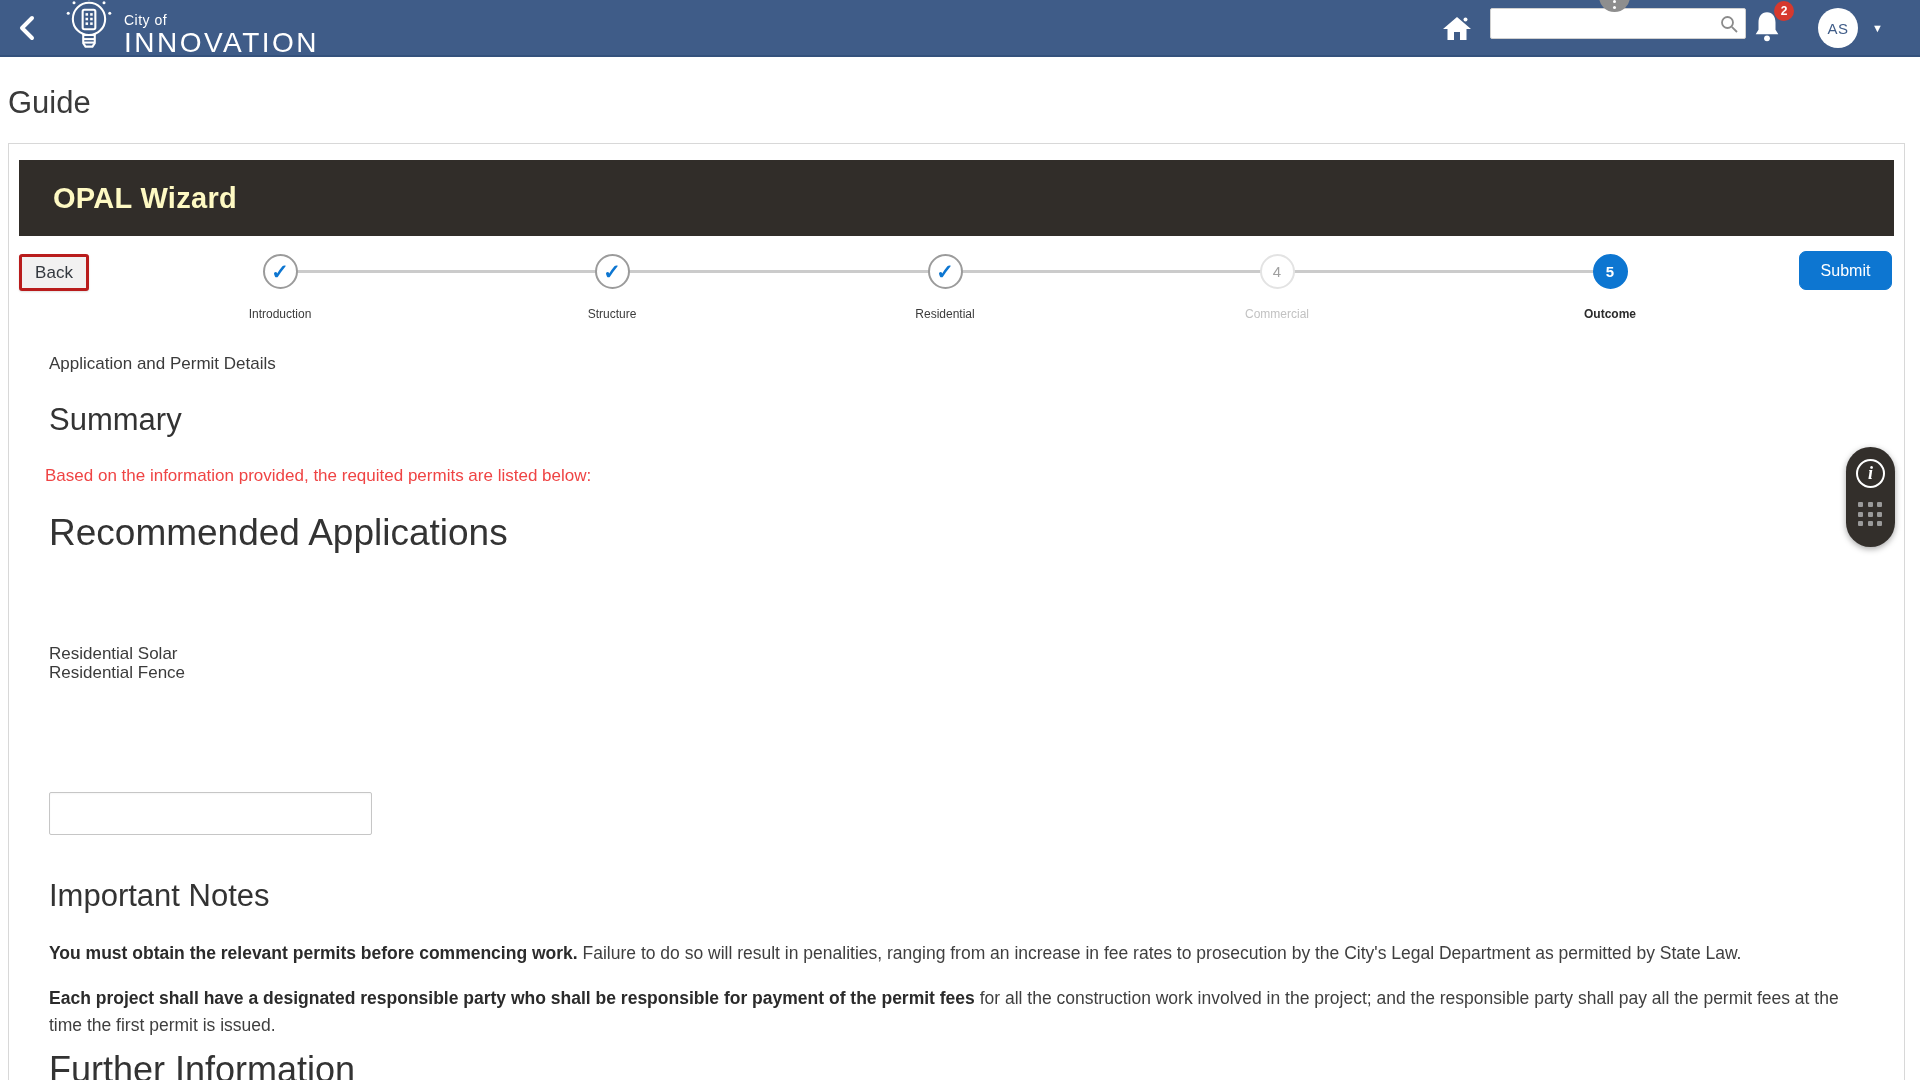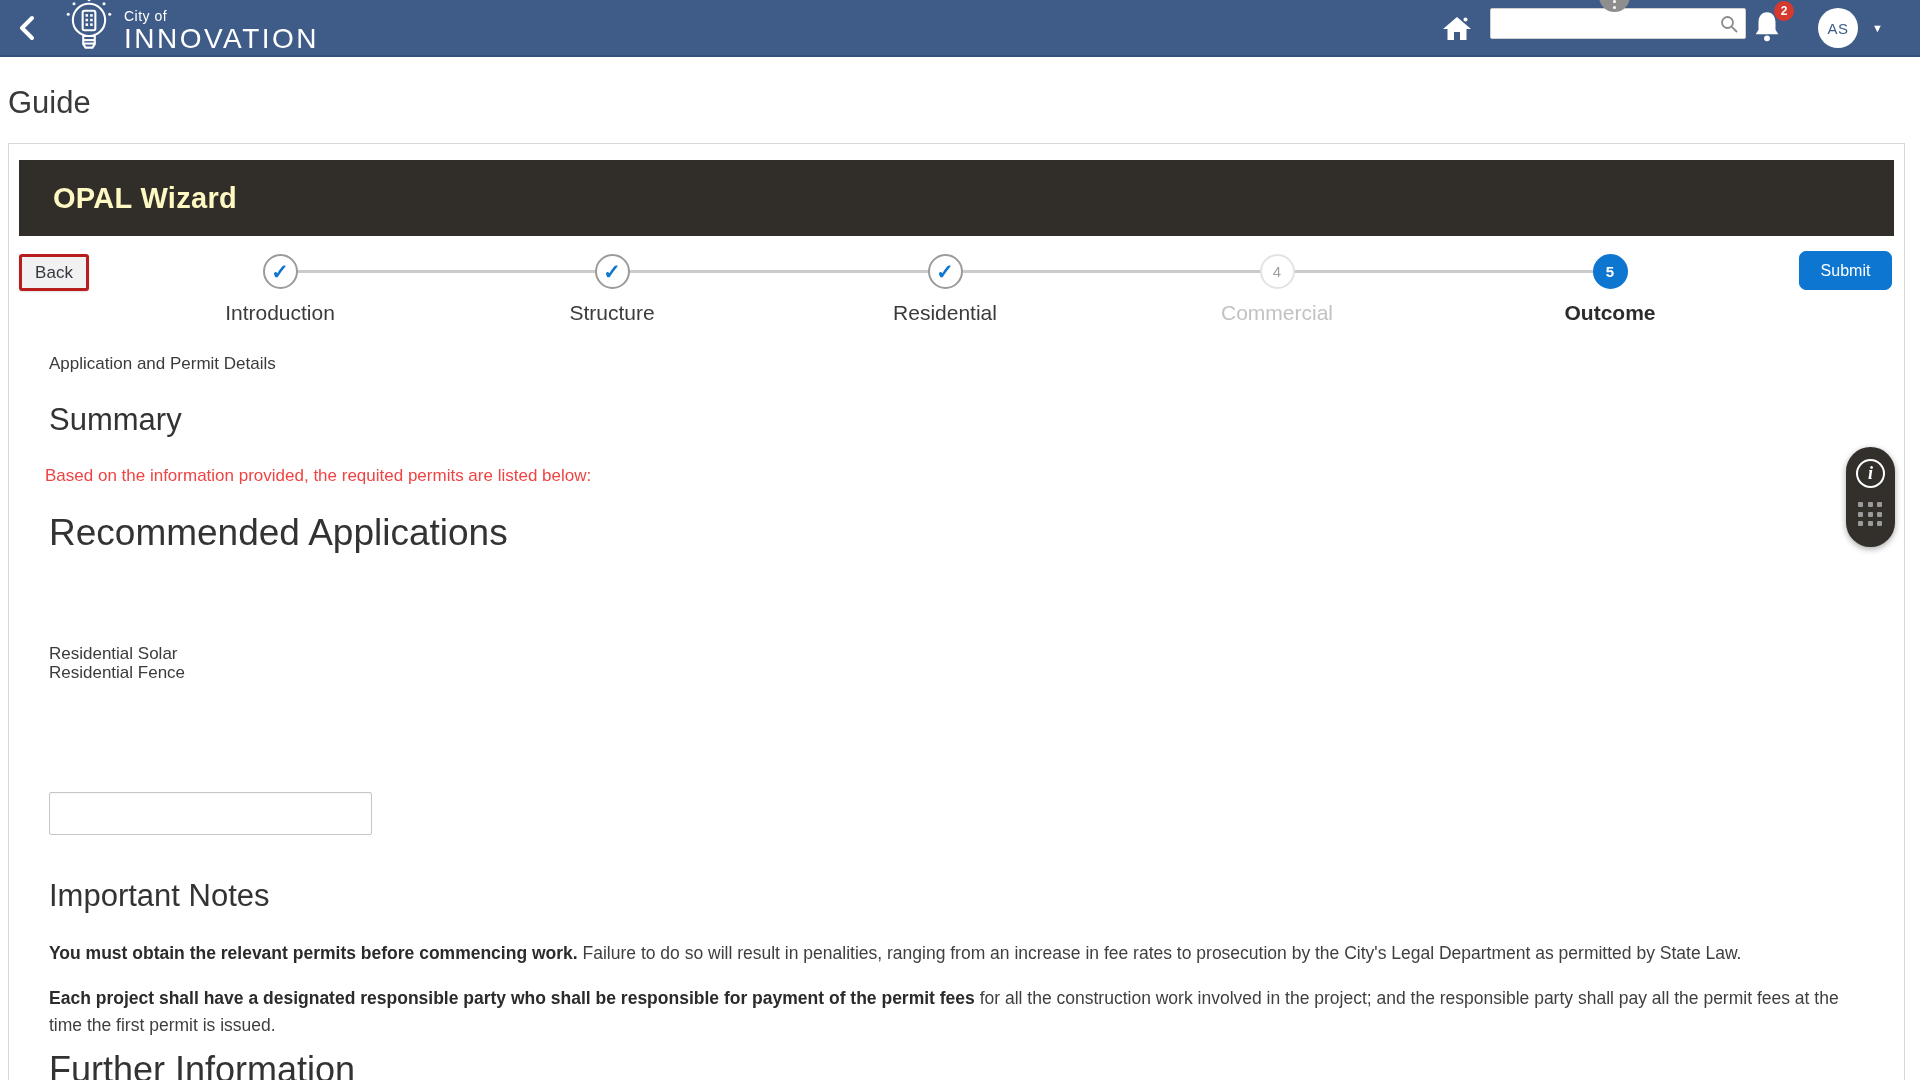--- a/index.html
+++ b/index.html
@@ -11,21 +11,21 @@
     overflow:hidden;
     position:relative;
   }
 
   
   .topbar {
     position:absolute; top:0; left:0; width:1920px; height:57px;
     background:#3f5c88; border-bottom:2px solid #34517c;
   }
   .back-chevron { position:absolute; left:14px; top:14px; width:28px; height:28px; cursor:pointer; }
-  .logo { position:absolute; left:60px; top:0; height:57px; display:flex; align-items:center; }
+  .logo { position:absolute; left:60px; top:0; height:57px; display:flex; align-items:flex-end; }
   .logo-bulb { width:58px; height:60px; margin-top:-2px; }
   .logo-text { margin-left:6px; color:#ffffff; line-height:1; }
   .logo-city { display:block; font-size:14px; margin-top:4px; letter-spacing:0.5px; }
   .logo-innovation { display:block; font-size:28px; letter-spacing:2.5px; font-weight:500; margin-top:2px; }
 
   .home-btn { position:absolute; left:1441px; top:12px; width:32px; height:32px; cursor:pointer; }
   .search-box {
     position:absolute; left:1490px; top:8px; width:256px; height:31px;
     background:#ffffff; border:1px solid #d0d0d0; border-radius:2px;
   }
@@ -88,21 +88,21 @@
   .step-line { position:absolute; left:271px; top:126px; width:1330px; height:3px; background:#cbcbcb; }
   .step { position:absolute; width:220px; top:110px; text-align:center; transform:translateX(-50%); }
   .step-1 { left:271px; } .step-2 { left:603px; } .step-3 { left:936px; } .step-4 { left:1268px; } .step-5 { left:1601px; }
   .step-circle {
     width:35px; height:35px; border-radius:50%; margin:0 auto;
     background:#ffffff; display:flex; align-items:center; justify-content:center; cursor:pointer;
   }
   .step--done .step-circle { border:2px solid #9b9b9b; color:#0d76d1; font-size:21px; font-weight:bold; }
   .step--todo .step-circle { border:2px solid #e3e3e3; color:#a0a0a0; font-size:15px; }
   .step--current .step-circle { background:#0d76d1; border:2px solid #0d76d1; color:#ffffff; font-size:15px; font-weight:bold; }
-  .step-label { display:block; margin-top:12px; font-size:21px; color:#3b3b3b; }
+  .step-label { display:block; margin-top:18px; font-size:12px; color:#3b3b3b; }
   .step--todo .step-label { color:#c2c2c2; }
   .step--current .step-label { font-weight:bold; color:#2b2b2b; }
 
   
   .content-subtitle { position:absolute; left:40px; top:210px; font-size:17px; color:#3b3b3b; }
   .h-summary { position:absolute; left:40px; top:258px; font-size:31px; font-weight:400; color:#333333; }
   .summary-text { position:absolute; left:36px; top:322px; font-size:17px; color:#ef4444; }
   .h-recommended { position:absolute; left:40px; top:368px; font-size:37px; font-weight:400; color:#333333; }
   .rec-item-1 { position:absolute; left:40px; top:472px; font-size:17px; color:#3b3b3b;margin-top:28px; }
   .rec-item-2 { position:absolute; left:40px; top:519px; font-size:17px; color:#3b3b3b; }

